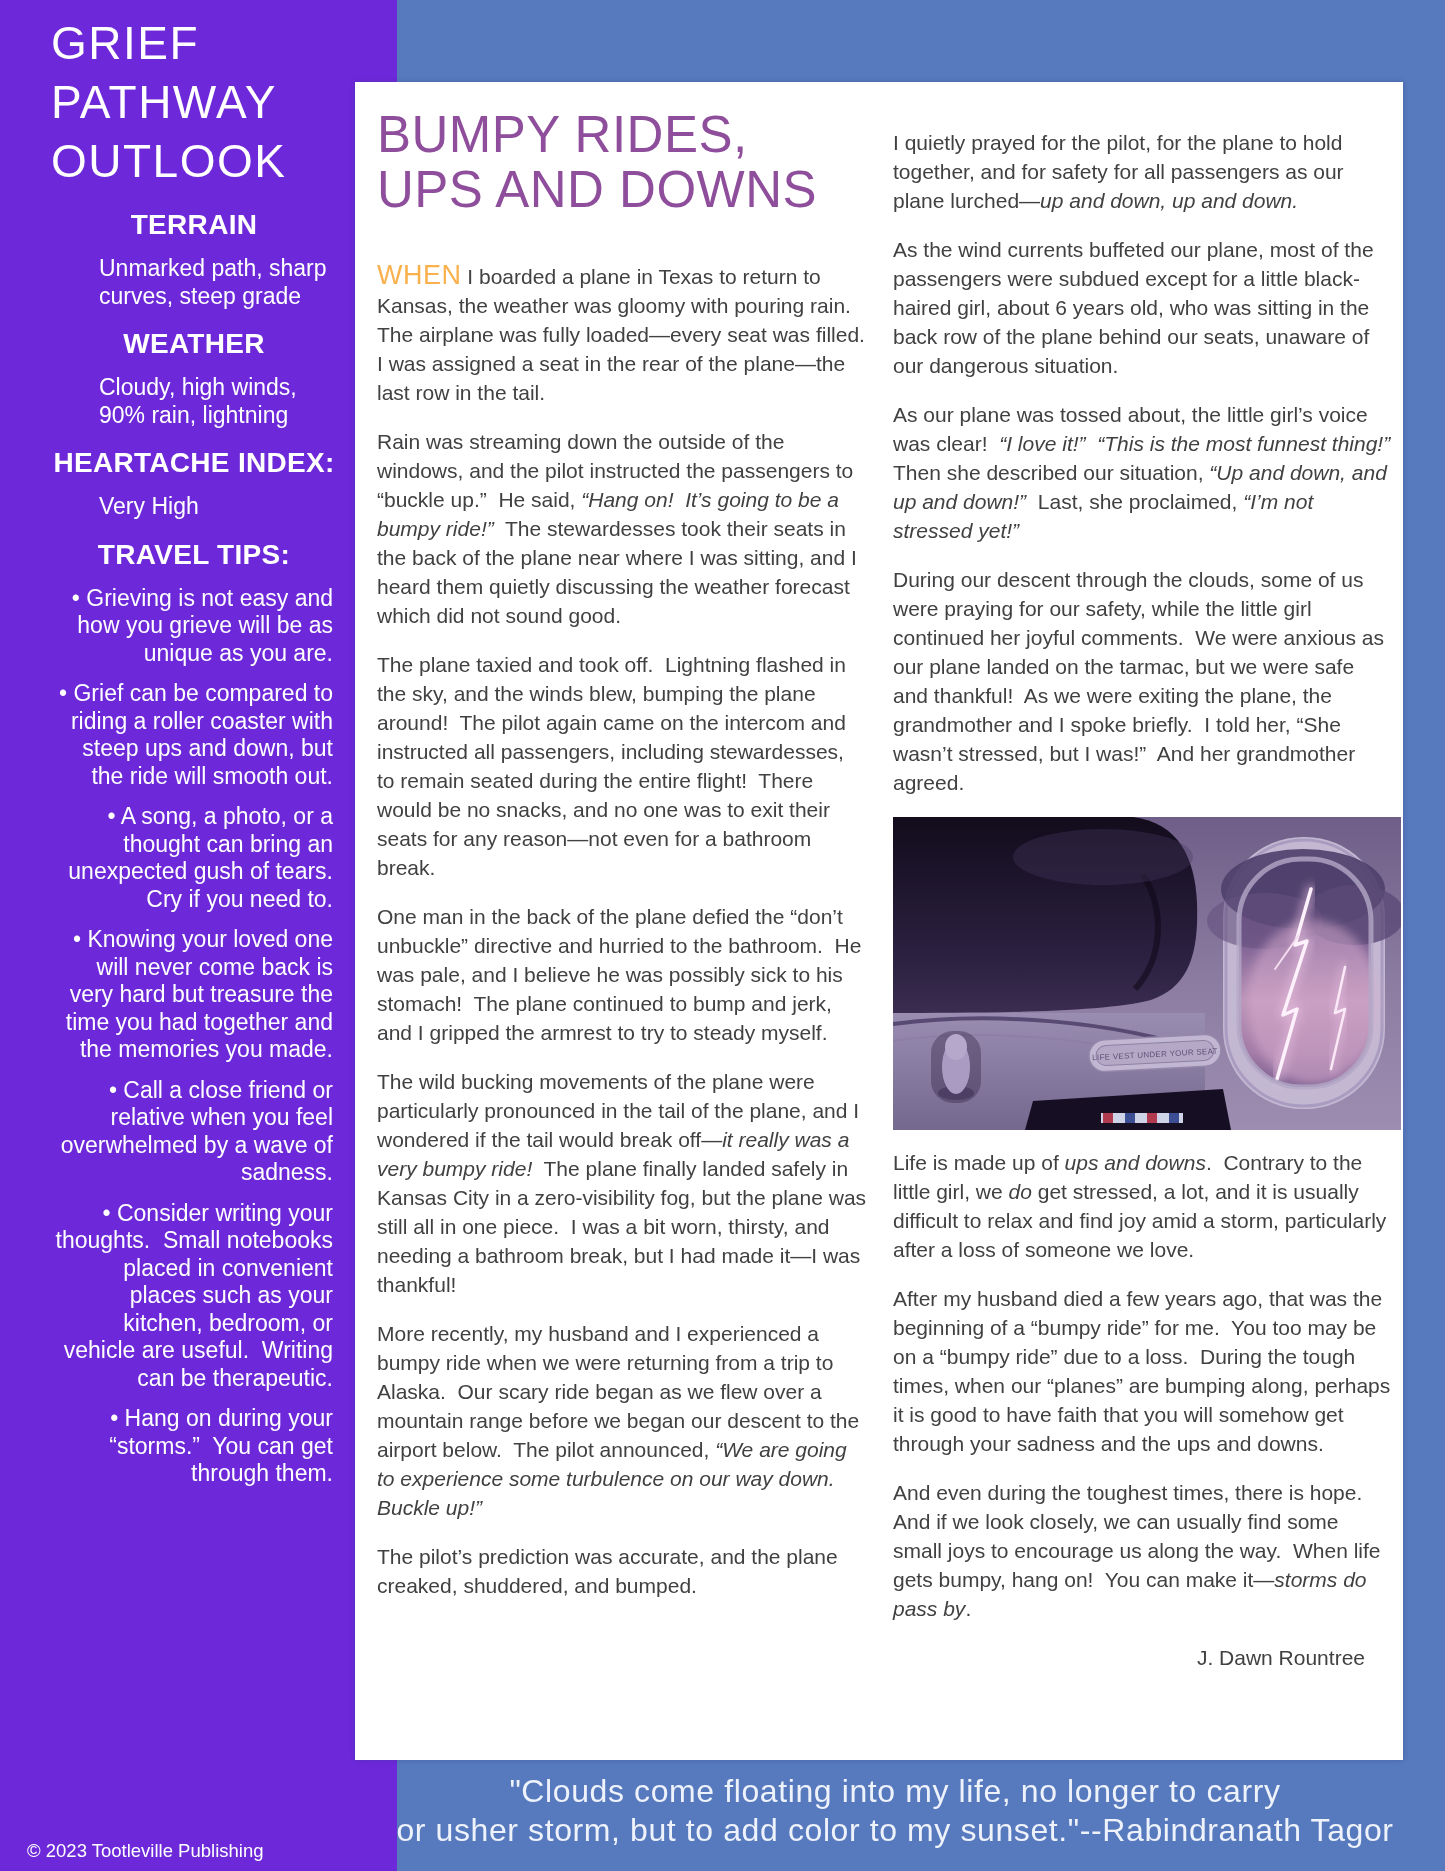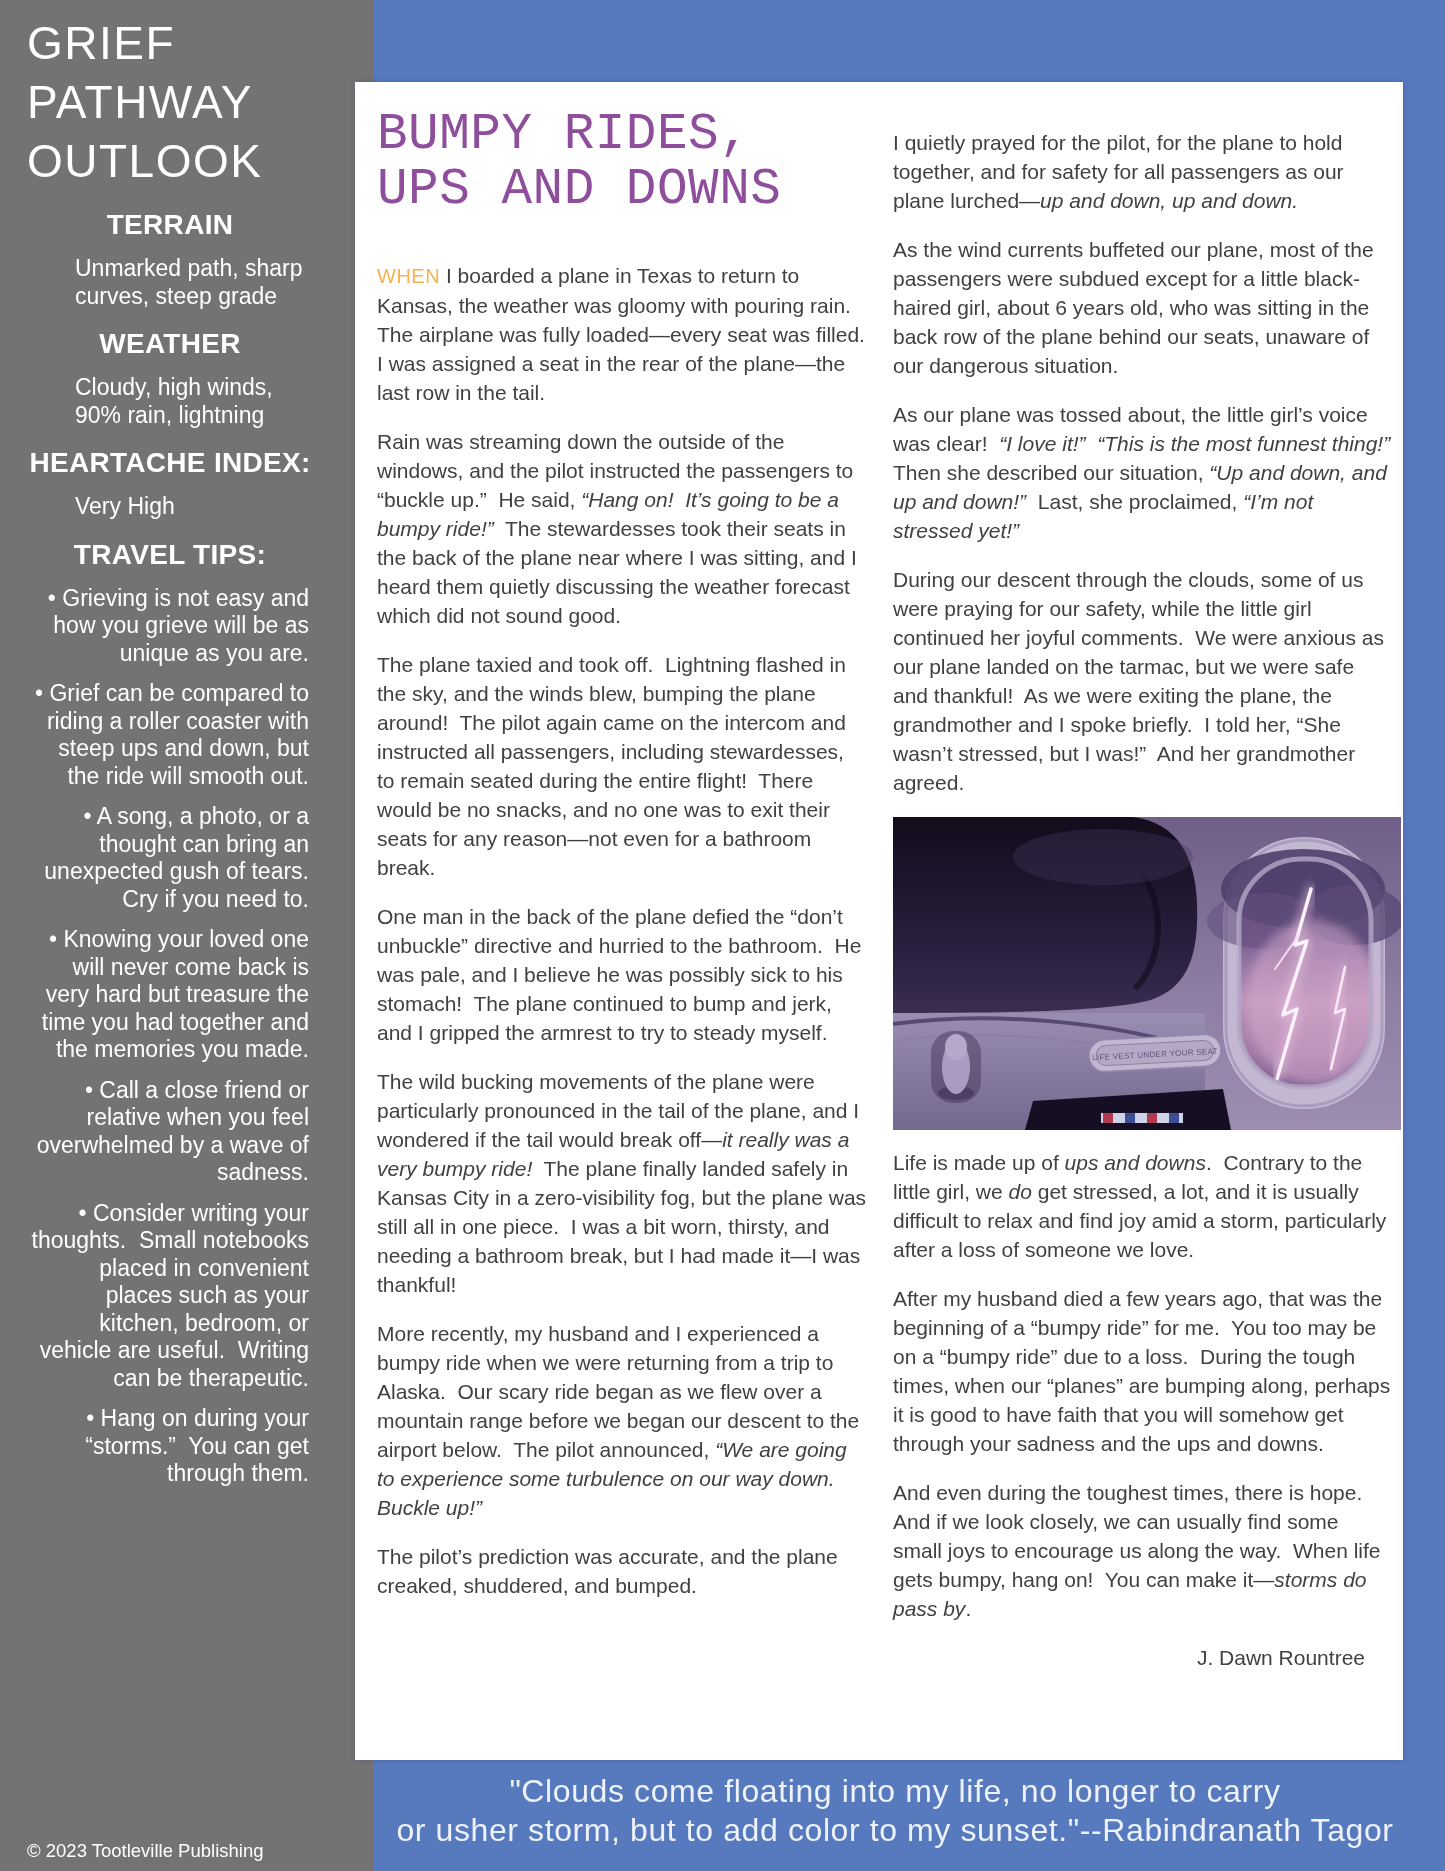--- a/index.html
+++ b/index.html
@@ -1,40 +1,40 @@
 <!DOCTYPE html>
 <html><head>
 <meta charset="utf-8">
 <style>
   html,body{margin:0;padding:0;}
   body{font-family:"Liberation Sans",sans-serif;}
   .page{position:relative;width:1445px;height:1871px;background:#5779BE;overflow:hidden;}
 
   
-  .sidebar{position:absolute;left:0;top:0;width:373px;height:1871px;background:#737373;color:#ffffff;}
+  .sidebar{position:absolute;left:0;top:0;width:373px;height:1871px;background:#6d28d9;color:#ffffff;padding-left:24px;}
   .sb-inner{padding:14px 60px 0 27px;}
   .sb-title{margin:0 0 9px;font-weight:200;font-size:46px;line-height:59px;letter-spacing:1.5px;}
   .sb-title span{display:block;}
   .sb-h{margin:17px 0 13px;font-size:28px;line-height:34px;font-weight:700;letter-spacing:.3px;text-align:center;}
   .sb-val{margin:0;padding-left:48px;font-size:23px;line-height:27.5px;}
   .tips{margin-top:13px;}
   .tip{margin:0 4px 13px;font-size:23px;line-height:27.5px;white-space:pre-wrap;text-align:right;}
   .tip-small{margin:2px 0 0;font-size:20px;line-height:25px;white-space:pre-wrap;}
   .copyright{position:absolute;left:27px;bottom:9px;font-size:18.5px;line-height:22px;}
 
   
   .panel{position:absolute;left:355px;top:82px;width:1048px;height:1678px;background:#ffffff;box-shadow:0 0 5px rgba(40,60,120,.35);}
   .col{position:absolute;}
   .col1{left:22px;top:25px;width:490px;}
   .col2{left:538px;top:42px;width:498px;}
   .art-title{margin:0 0 44px;color:#8E4E9C;font-weight:200;font-size:51px;line-height:55px;letter-spacing:.5px;}
-  .art-title span{display:block;font-family:Liberation Mono, monospace;}
+  .art-title span{display:block;}
   .body{margin:4px 0 20px;color:#414042;font-size:21px;line-height:29px;white-space:pre-wrap;}
   .body .it{font-style:italic;}
-  .lead-word{font-size:20px;color:#F9B14E;letter-spacing:.5px;}
+  .lead-word{font-size:27px;color:#F9B14E;letter-spacing:.5px;}
   .photo{display:block;width:508px;height:313px;margin:8px 0 18px;}
   .photo svg{display:block;width:508px;height:313px;}
   .sig{margin:12px;padding-right:14px;color:#414042;font-size:21px;line-height:29px;text-align:right;}
 
   
   .quote{position:absolute;left:366px;top:1772px;width:1058px;text-align:center;
          color:#eef2fb;font-weight:200;font-size:32px;line-height:39px;letter-spacing:.6px;}
   .quote div{white-space:pre;}
 </style>
 </head>

